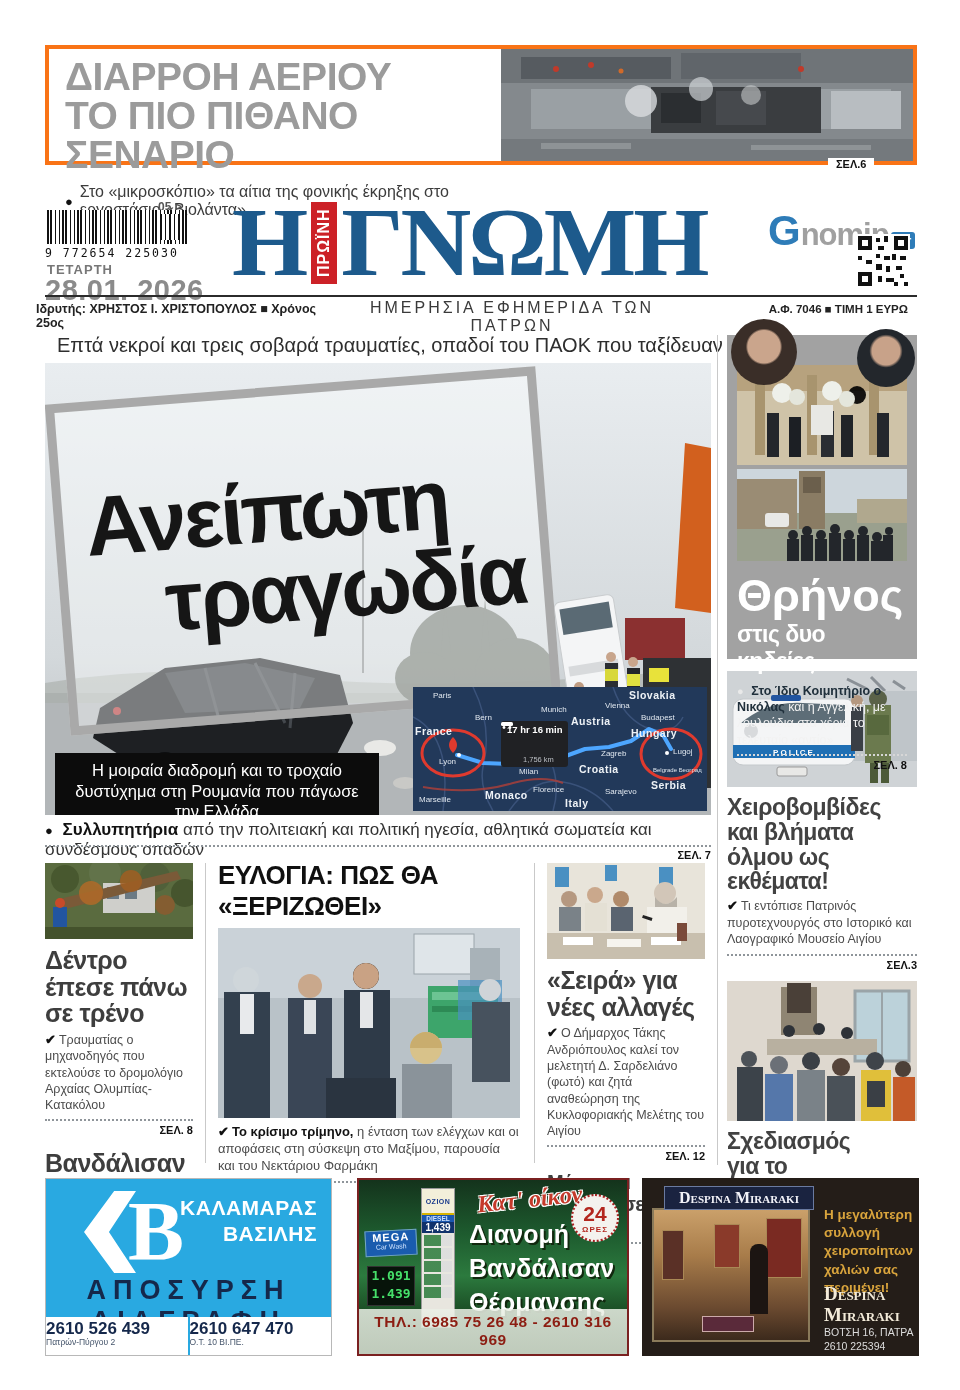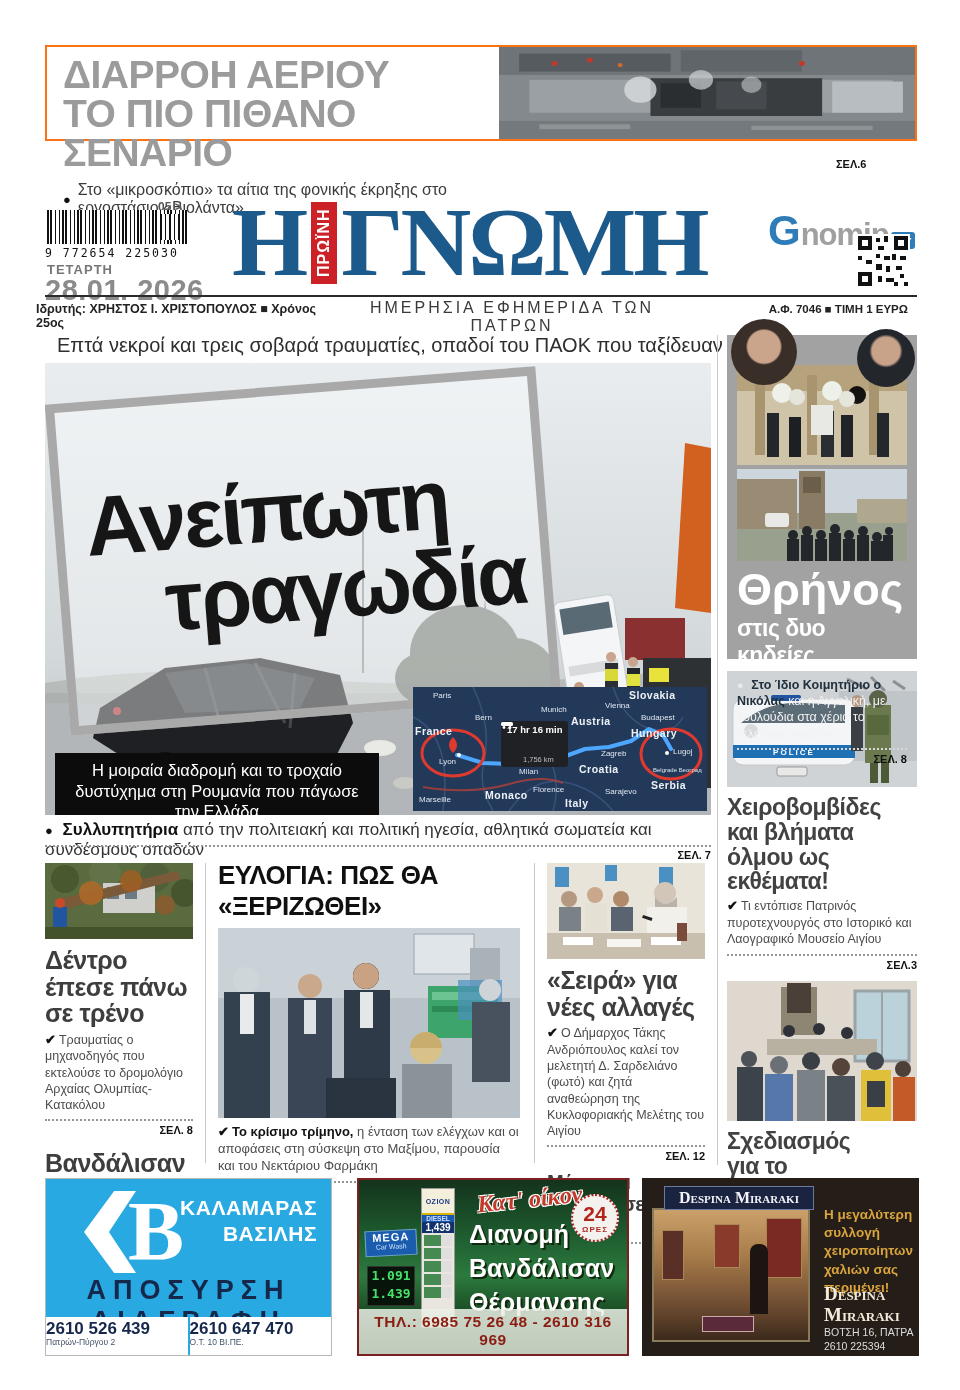--- a/index.html
+++ b/index.html
@@ -1,21 +1,21 @@
 <!DOCTYPE html>
 <html><head>
 <meta charset="utf-8">
 <style>
   * { margin:0; padding:0; box-sizing:border-box; }
   body { background:#fff; font-family:"Liberation Sans", sans-serif; }
   #page { position:relative; width:960px; height:1390px; background:#fff; overflow:hidden; }
 
   
-  .top-banner { position:absolute; left:45px; top:45px; width:872px; height:96px;
-    border:2px solid #f97316; display:flex; background:#fff;justify-content:flex-end; }
+  .top-banner { position:absolute; left:45px; top:45px; width:872px; height:120px;
+    border:4px solid #f97316; display:flex; background:#fff;justify-content:flex-end; }
   .tb-text { width:452px; padding:8px 0 0 16px; }
   .tb-h { font-size:39px; line-height:1.0; font-weight:700; color:#9b9b9b; letter-spacing:-0.5px; }
   .tb-sub { margin-top:9px; font-size:16px; color:#3c3c3c; display:flex; align-items:center; gap:7px; }
   .tb-sub .blt { color:#111; font-size:13px; }
   .tb-photo { flex:1; height:100%; }
   .tb-pageref { position:absolute; left:828px; top:158px; background:#fff; padding:0 8px;
     font-size:11px; font-weight:800; color:#111; }
 
   
   .issue-code { position:absolute; left:158px; top:200px; font-size:12px; font-weight:700; color:#555; }
@@ -82,21 +82,21 @@
   
   .rail-div { position:absolute; left:717px; top:335px; width:1px; height:830px; background:#c9c9c9; }
   .rail { position:absolute; left:727px; top:335px; width:190px; }
   .funeral-box { position:relative; background:#a2a2a2; padding:10px; height:324px; }
   .portrait { position:absolute; border-radius:50%; z-index:3; }
   .p1 { left:4px; top:-16px; width:66px; height:66px;
     background:radial-gradient(circle at 50% 42%, #caa58c 0 32%, #3a2e28 36% 72%, #241d19 100%); }
   .p2 { right:2px; top:-6px; width:58px; height:58px;
     background:radial-gradient(circle at 50% 38%, #c8a289 0 30%, #23272c 36% 75%, #15181c 100%); }
   .fph { width:100%; display:block; }
-  .fun-h1 { font-size:45px; font-weight:800; color:#fff; line-height:1.02; margin-top:6px; }
+  .fun-h1 { font-size:45px; font-weight:800; color:#fff; line-height:1.02; margin-top:12px; }
   .fun-h2 { font-size:23px; font-weight:700; color:#fff; letter-spacing:-0.5px; margin-top:2px; }
   .fun-bullet { margin-top:8px; font-size:12.5px; line-height:1.3; color:#f2f2f2; }
   .fun-bullet .blt { color:#e9e9e9; font-size:11px; margin-right:4px; }
   .fun-bullet b { color:#20303c; }
   .fun-box .rule { border-color:#d7d7d7; }
   .rail-h { font-size:23px; font-weight:700; color:#424242; line-height:1.08; letter-spacing:-0.5px; margin-top:8px; }
   .rail-sub { font-size:12.5px; color:#4c4c4c; line-height:1.3; margin-top:4px; }
   .rail img, .rail svg.photo { display:block; }
 
   

